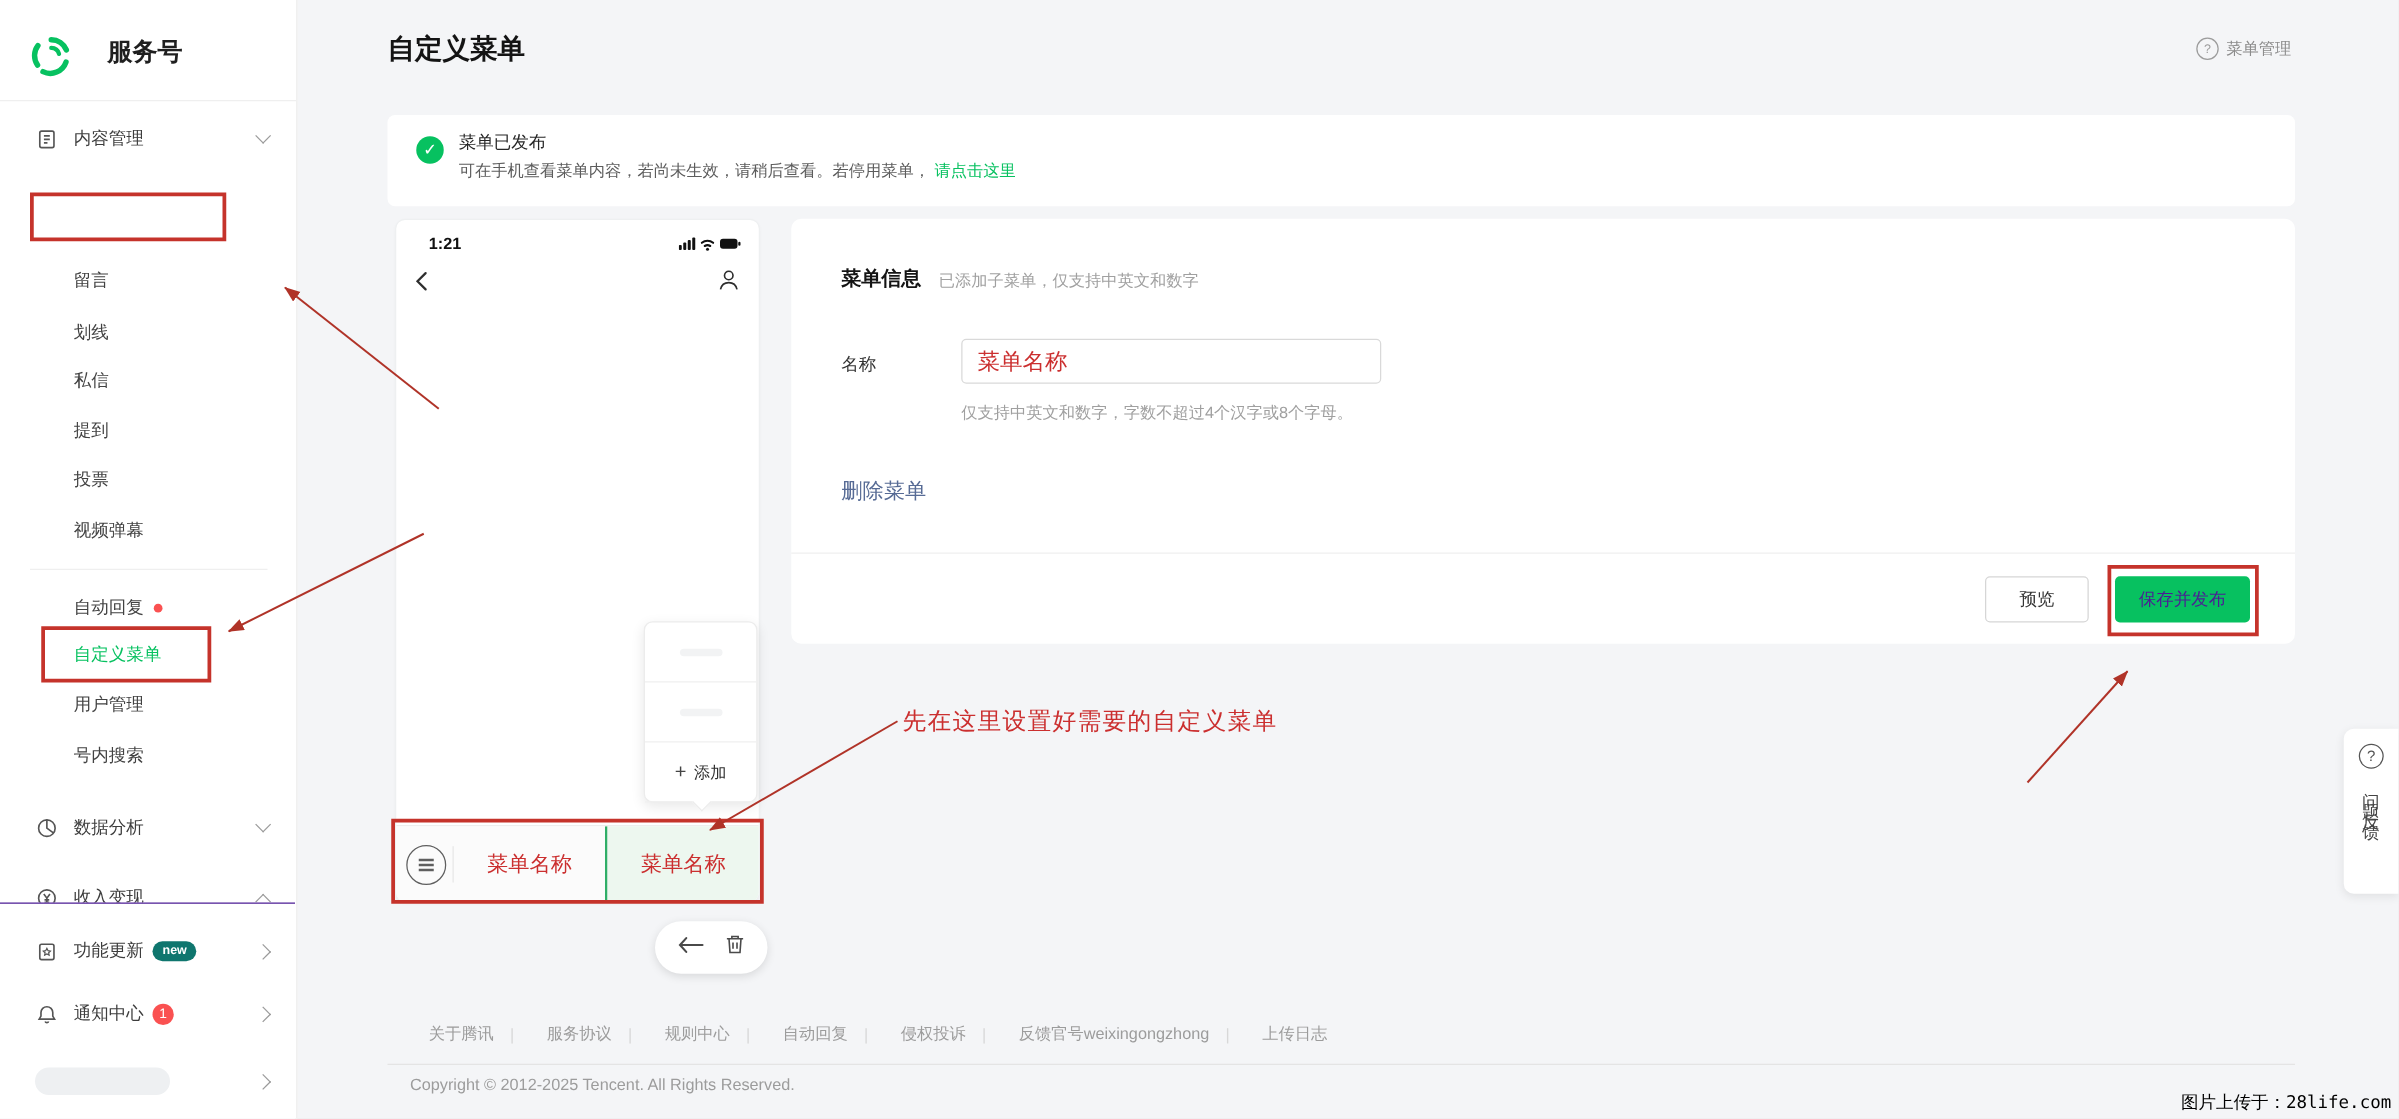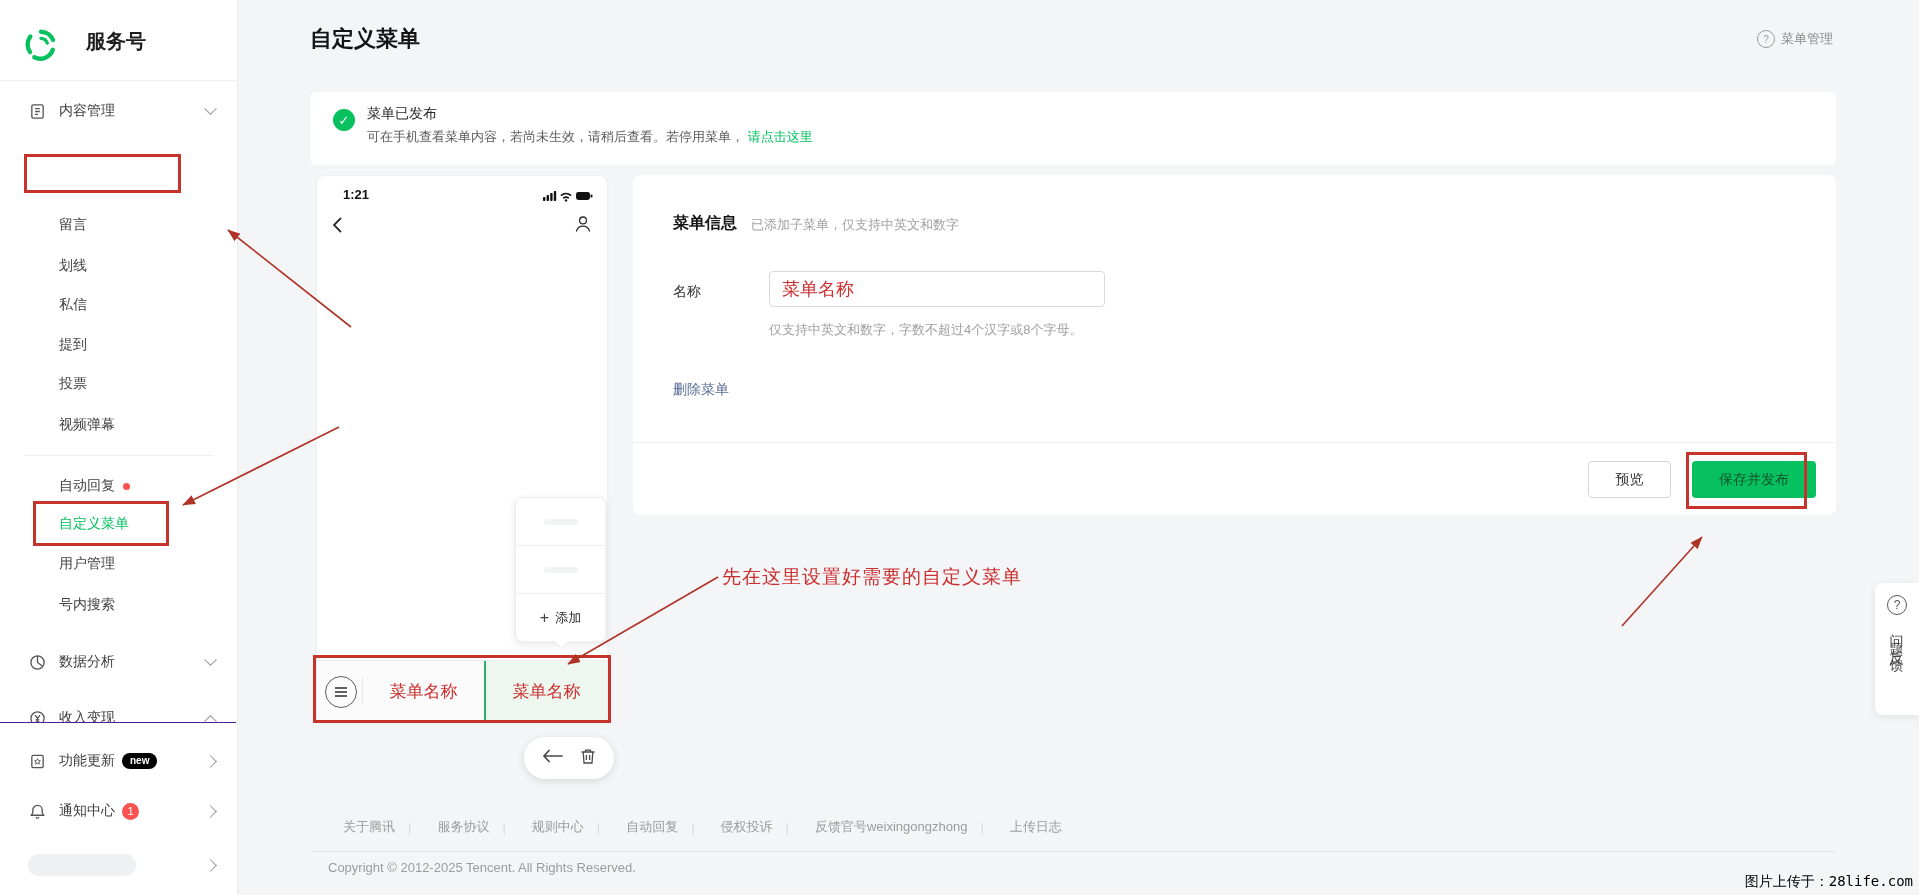--- a/index.html
+++ b/index.html
@@ -17,21 +17,21 @@
   .sd-item .ico{width:18px;height:18px;margin-right:13px;flex:0 0 auto;display:flex;align-items:center;justify-content:center;}
   .sd-sub{padding-left:59px;color:#424242;}
   .chev{width:8px;height:8px;border-right:1.6px solid #9a9a9a;border-bottom:1.6px solid #9a9a9a;margin-left:auto;flex:0 0 auto;}
   .chev.down{transform:rotate(45deg) translate(-2px,-2px);}
   .chev.up{transform:rotate(-135deg) translate(-2px,-2px);}
   .chev.right{transform:rotate(-45deg);}
   .active-green{color:#07c160;}
   .red-dot{width:7px;height:7px;border-radius:50%;background:#fa5151;margin-left:8px;}
   .sd-bottom{position:absolute;left:0;top:722px;width:236px;height:173px;background:#fff;
              border-top:1px solid #4c1d95;z-index:12;}
-  .badge-new{background:#000000;color:#fff;font-size:10px;font-weight:700;border-radius:10px;
+  .badge-new{background:#0f766e;color:#fff;font-size:10px;font-weight:700;border-radius:10px;
              padding:3px 8px;margin-left:7px;line-height:1;}
   .badge-num{min-width:17px;height:17px;border-radius:50%;background:#fa5151;color:#fff;font-size:11px;
              display:flex;align-items:center;justify-content:center;margin-left:7px;line-height:1;}
   .erased-blob{width:108px;height:22px;border-radius:12px;background:#eef0f2;}
 
   
   .page-title{position:absolute;left:310px;top:24px;font-size:22px;font-weight:700;color:#141414;}
   .help-top{position:absolute;left:1757px;top:30px;display:flex;align-items:center;gap:6px;
             font-size:13px;color:#8c8c8c;cursor:pointer;}
   .qmark{width:16px;height:16px;border:1px solid #9c9c9c;border-radius:50%;font-size:10px;color:#9c9c9c;
@@ -72,26 +72,26 @@
 
   
   .formcard{position:absolute;left:633px;top:175px;width:1203px;height:340px;background:#fff;border-radius:8px;}
   .f-title{position:absolute;left:40px;top:38px;font-size:16px;font-weight:700;color:#141414;}
   .f-hint{position:absolute;left:118px;top:41px;font-size:13px;color:#a0a0a0;}
   .f-label{position:absolute;left:40px;top:108px;font-size:14px;color:#333;}
   .f-input{position:absolute;left:136px;top:96px;width:336px;height:36px;border:1px solid #d9d9d9;border-radius:4px;
            box-sizing:border-box;background:#fff;font-family:"DejaVu Serif","Liberation Serif",serif;
            font-size:18px;color:#cb2f2f;padding:0 12px;outline:none;}
   .f-help{position:absolute;left:136px;top:146px;font-size:13px;color:#a0a0a0;}
-  .f-del{position:absolute;left:40px;top:206px;font-size:14px;color:#576b95;cursor:pointer;}
+  .f-del{position:absolute;left:40px;top:206px;font-size:17px;color:#576b95;cursor:pointer;}
   .f-hr{position:absolute;left:0;top:267px;width:1203px;border-top:1px solid #f0f0f0;}
   .btn{position:absolute;top:286px;height:37px;border-radius:4px;font-size:14px;display:flex;align-items:center;
        justify-content:center;box-sizing:border-box;cursor:pointer;}
   .btn-preview{left:955px;width:83px;background:#fff;border:1px solid #d6d6d6;color:#333;}
-  .btn-save{left:1059px;width:124px;background:#07c160;color:#14532d;border:none;font-weight:500;}
+  .btn-save{left:1059px;width:108px;background:#07c160;color:#4c1d95;border:none;font-weight:500;}
 
   
   .red-box{position:absolute;border:3px solid #c5332b;z-index:40;pointer-events:none;box-sizing:border-box;}
   .tip-text{position:absolute;left:722px;top:564px;font-size:19px;color:#cb2f2f;z-index:45;
             font-family:"DejaVu Serif","Liberation Serif",serif;letter-spacing:1px;}
   .arrows{position:absolute;left:0;top:0;width:1919px;height:895px;z-index:50;pointer-events:none;}
 
   
   .f-links{position:absolute;left:330px;top:818px;display:flex;align-items:center;gap:13px;
            font-size:13px;color:#9c9c9c;z-index:2;}

